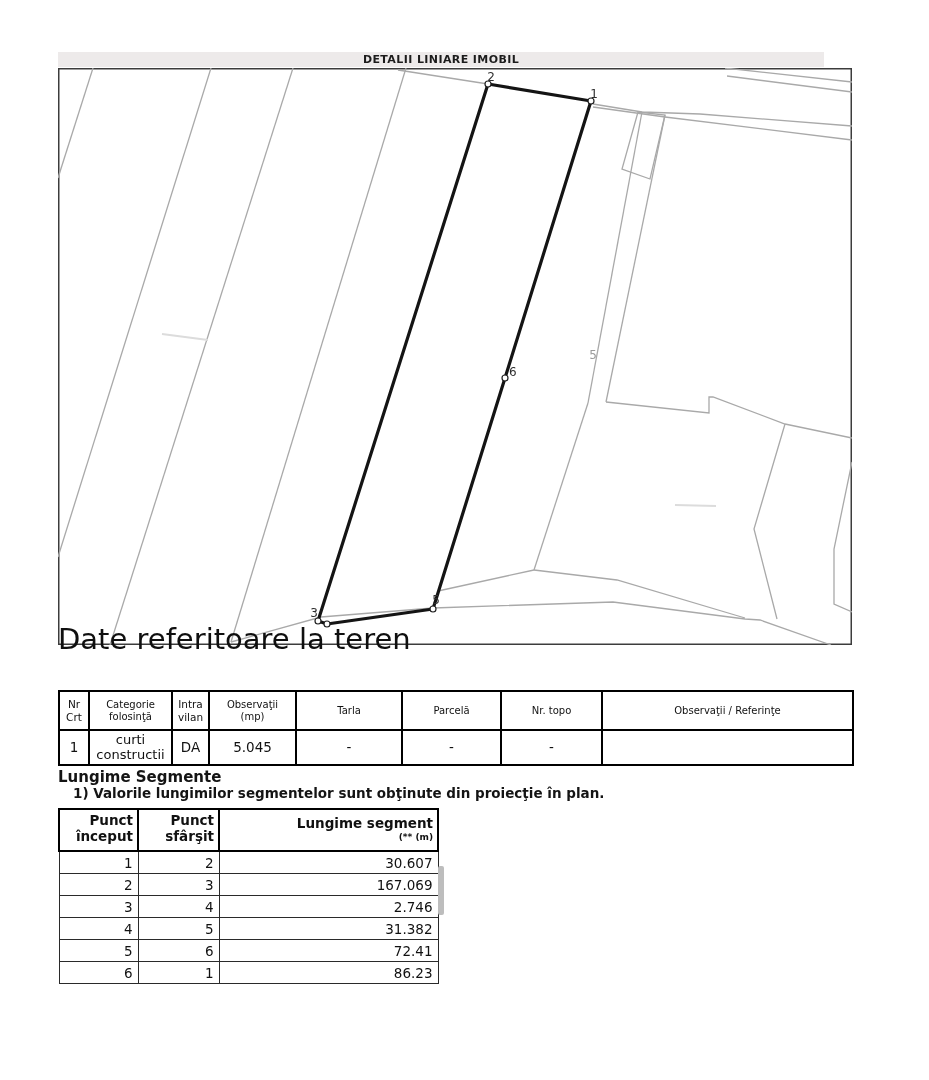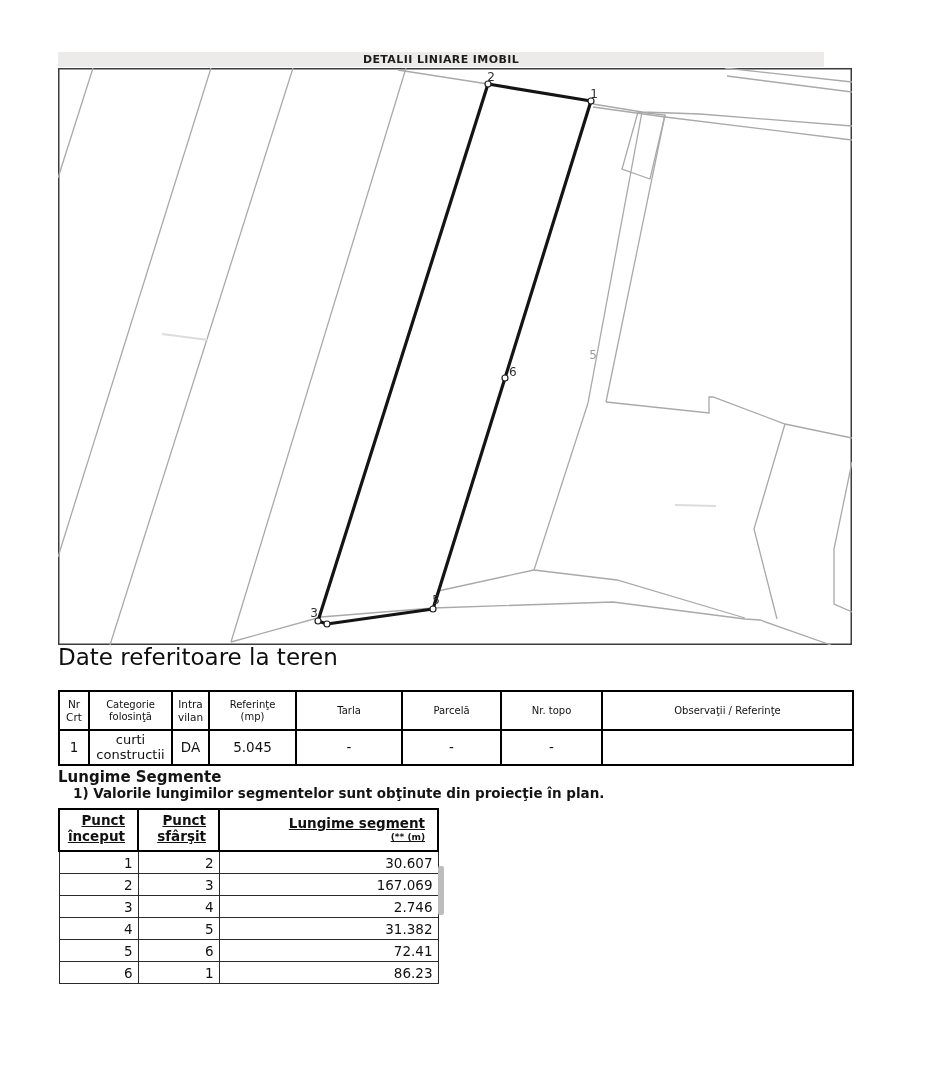--- a/index.html
+++ b/index.html
@@ -9,40 +9,40 @@
 
   
   .title-band{left:58px;top:52px;width:766px;height:15px;background:#edeaea;
     display:flex;align-items:center;justify-content:center;
     font-size:11px;font-weight:bold;letter-spacing:.4px;color:#1c1c1c;}
 
   
   .map-wrap{left:58px;top:68px;width:794px;height:577px;}
 
   
-  .h-teren{left:58px;top:644px;font-size:23px;color:#0f0f0f;}
+  .h-teren{left:58px;top:622px;font-size:29px;color:#0f0f0f;}
 
   
   table{border-collapse:collapse;table-layout:fixed;}
   .tbl-teren{left:58px;top:690px;width:794px;}
   .tbl-teren th,.tbl-teren td{border:2px solid #000;text-align:center;vertical-align:middle;
     padding:0;line-height:1.15;}
   .tbl-teren th{font-weight:400;font-size:10px;height:37px;}
   .tbl-teren td{font-size:13.5px;height:33px;}
   .pre{white-space:pre-line;}
   .small-hd{font-size:10.5px !important;border-radius:6px;}
   .cell-cat{font-size:13px !important;}
 
   
   .h-seg{left:58px;top:768px;font-size:15px;font-weight:bold;color:#141414;}
   .h-note{left:58px;top:785px;font-size:13.5px;font-weight:bold;color:#141414;margin-left:15px;}
 
   .tbl-seg{left:58px;top:808px;width:379px;}
   .tbl-seg th{border:2px solid #000;font-size:13.5px;font-weight:bold;height:38px;
-    text-align:right;vertical-align:middle;padding:0 12px 2px 0;line-height:1.15;text-decoration:underline;}
+    text-align:right;vertical-align:middle;padding:0 4px 2px 0;line-height:1.15;}
   .tbl-seg td{border:1px solid #2a2a2a;font-size:13.5px;height:21px;
     text-align:right;padding:0 5px 0 0;}
   .unit{display:block;font-size:9px;font-weight:bold;margin-top:1px;}
 
   .scroll-thumb{left:438px;top:866px;width:6px;height:49px;background:#bdbdbd;
     border-radius:2px;}
 
   svg text{font-family:"DejaVu Sans","Liberation Sans",sans-serif;}
 </style>
 </head>
@@ -119,21 +119,21 @@
       <col style="width:251px">
   </colgroup>
   <thead>
     <tr>
       <th class="pre small-hd">Nr
 Crt</th>
       <th class="pre">Categorie
 folosinţă</th>
       <th class="pre small-hd">Intra
 vilan</th>
-      <th class="pre">Referinţe
+      <th class="pre">Observaţii
 (mp)</th>
       <th>Tarla</th>
       <th>Parcelă</th>
       <th>Nr. topo</th>
       <th>Observaţii / Referinţe</th>
     </tr>
   </thead>
   <tbody>
     <tr>
       <td>1</td>

